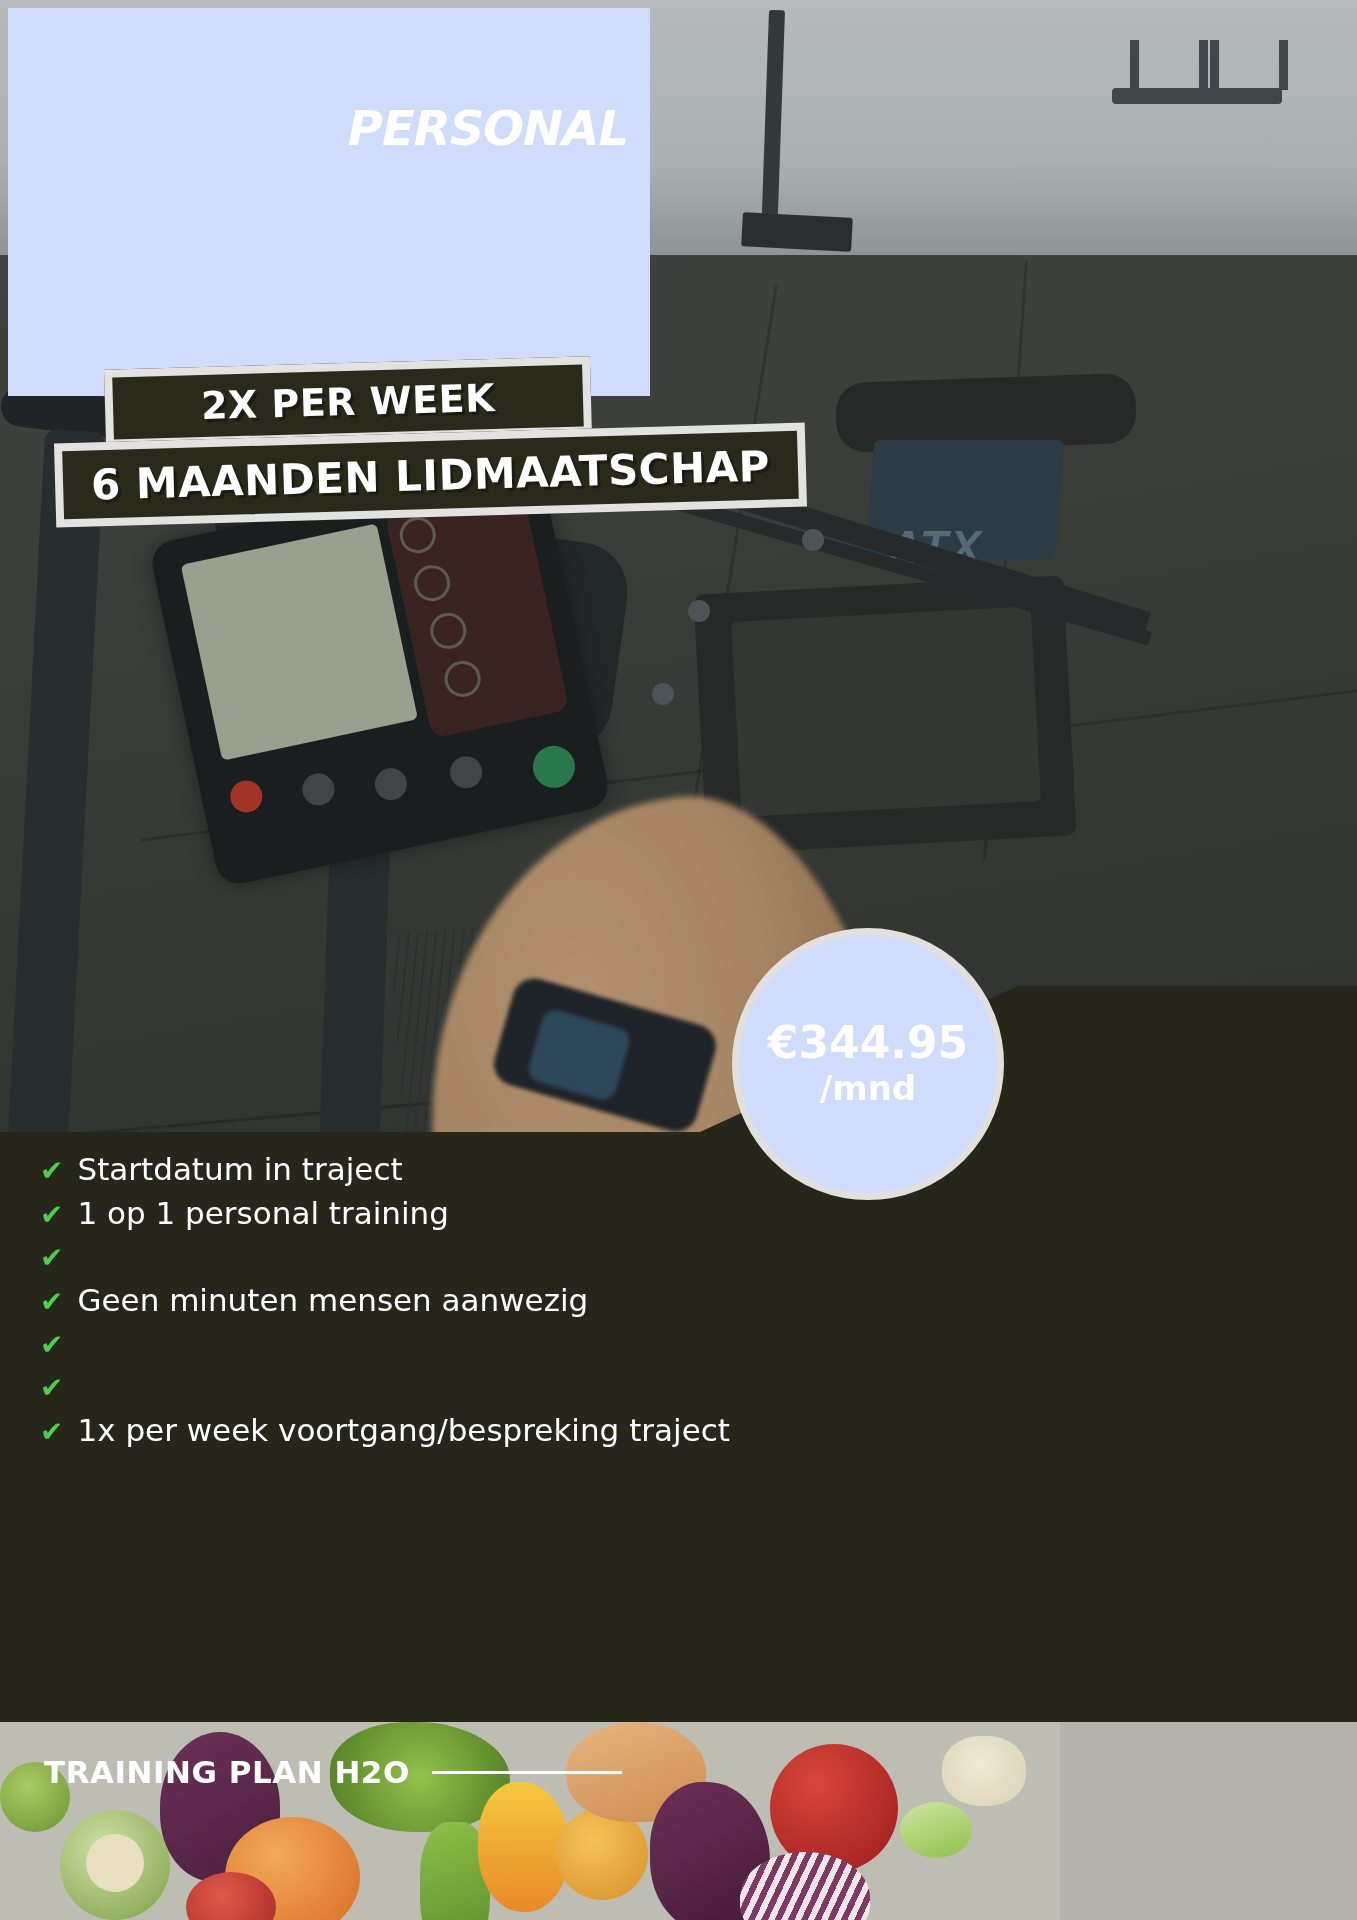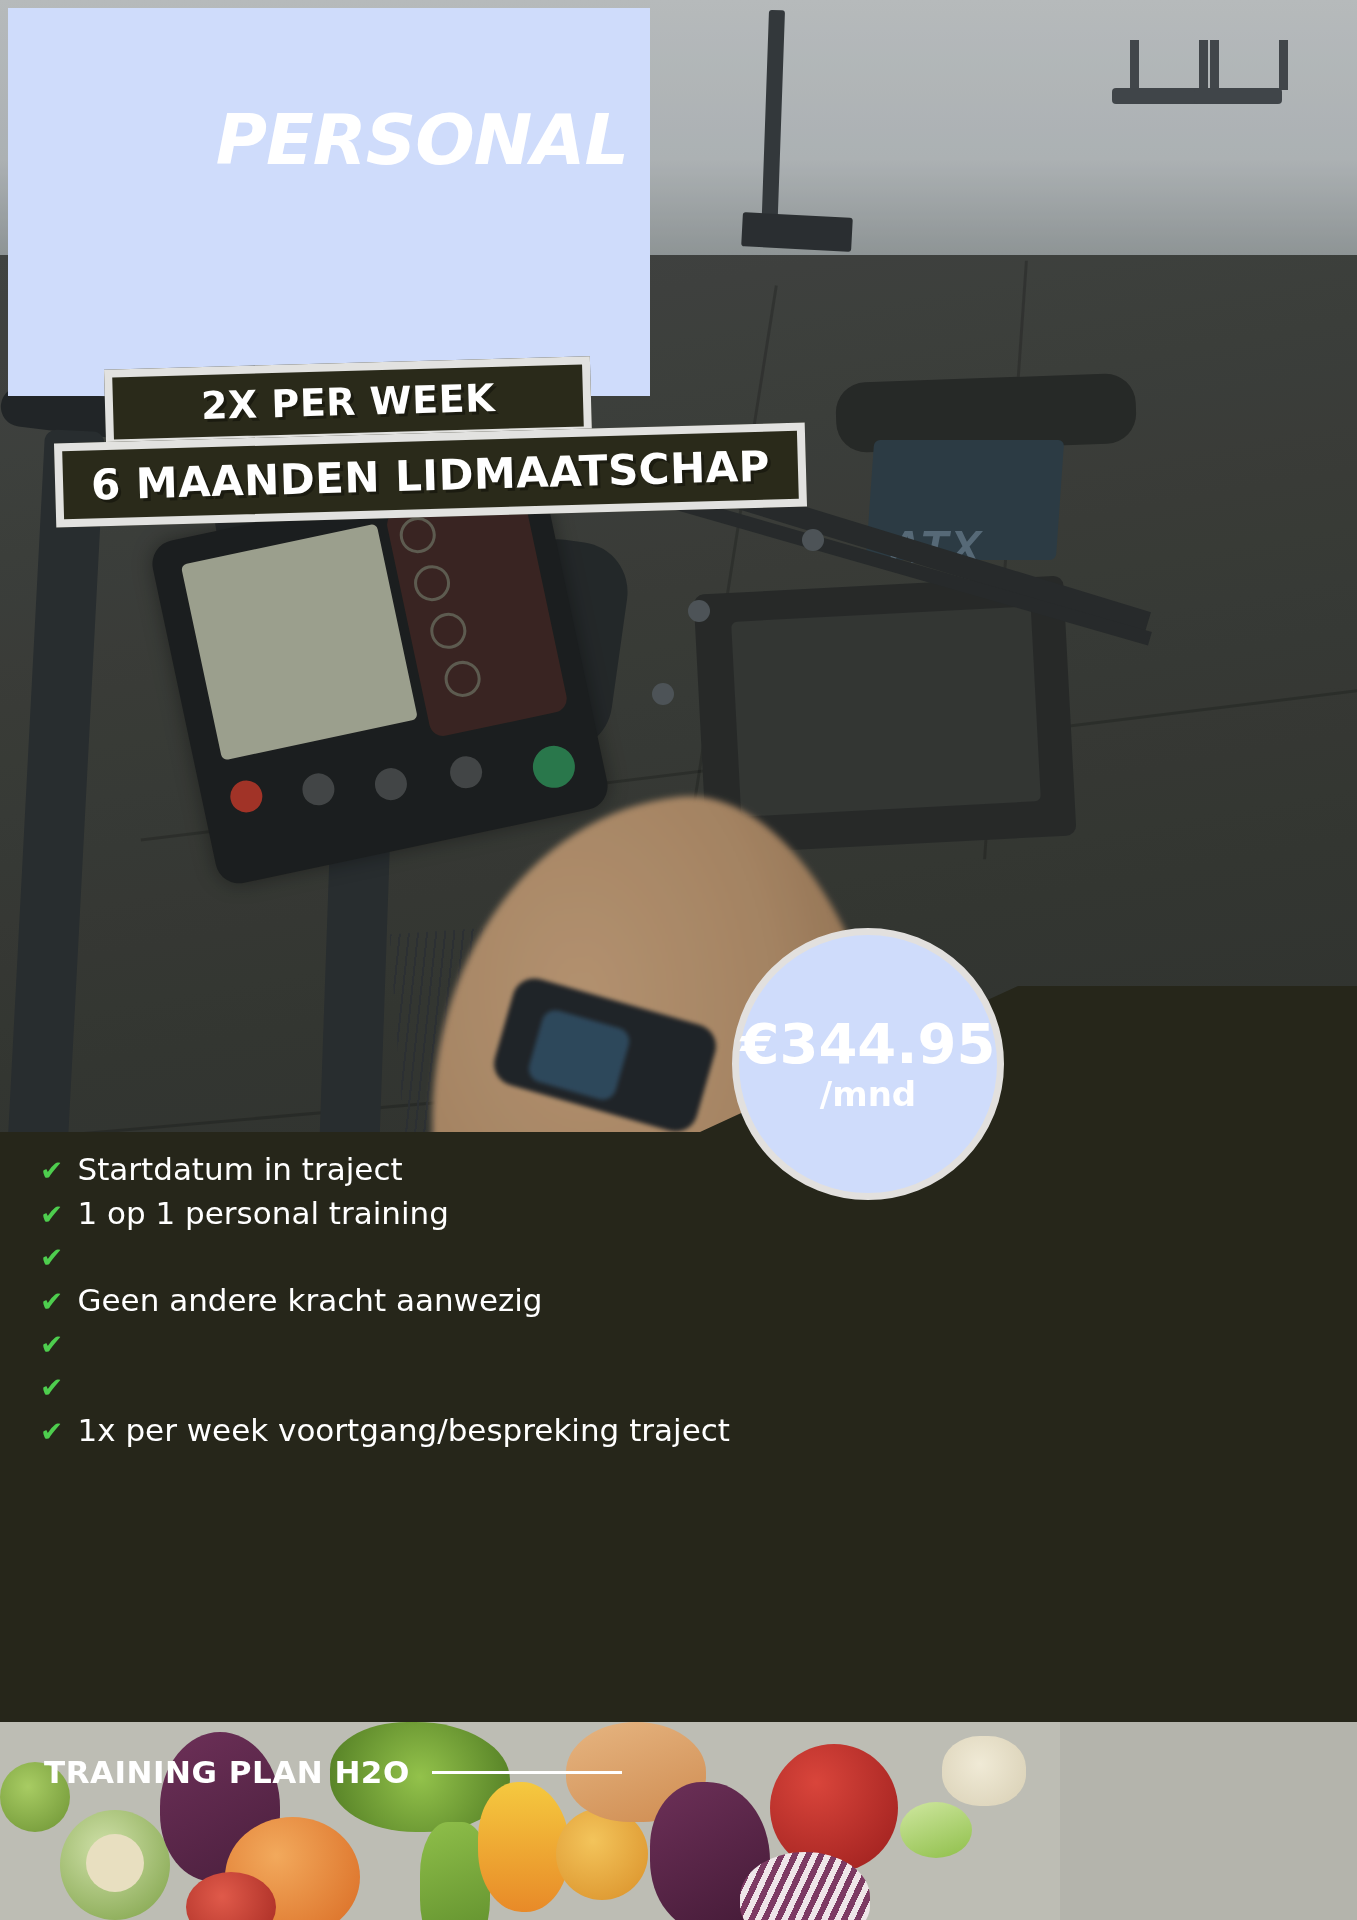--- a/index.html
+++ b/index.html
@@ -79,35 +79,35 @@
   .wheel{position:absolute;left:400px;top:930px;width:120px;height:300px;background:
     repeating-linear-gradient(100deg,#30343a 0 2px,transparent 2px 9px);transform:rotate(-4deg);opacity:.9;}
   .redstrip{position:absolute;left:452px;top:1040px;width:28px;height:130px;background:#7b2a23;transform:rotate(-7deg);filter:blur(1px);opacity:.8;}
 
   .photo-dim{position:absolute;inset:0;background:rgba(20,25,22,.18);}
 
   
   .head-panel{position:absolute;left:8px;top:8px;width:642px;height:388px;background:#cfdcfb;}
   .head-title{position:absolute;left:0;top:96px;width:620px;text-align:right;
     color:#ffffff;font-family:"DejaVu Sans","Liberation Sans",sans-serif;
-    font-weight:bold;font-style:italic;font-size:70px;line-height:1.03;letter-spacing:-1px;}
+    font-weight:bold;font-style:italic;font-size:48px;line-height:1.03;letter-spacing:-1px;}
 
   
   .badge{position:absolute;background:#2a2a1a;border:8px solid #e2e2e0;
     color:#ffffff;font-weight:bold;font-family:"DejaVu Sans","Liberation Sans",sans-serif;
     display:flex;align-items:center;justify-content:center;
     text-shadow:3px 3px 0 rgba(0,0,0,.35);letter-spacing:.5px;}
   .badge-1{left:105px;top:363px;width:470px;height:62px;font-size:38px;transform:rotate(-1.6deg);}
   .badge-2{left:55px;top:433px;width:735px;height:68px;font-size:42px;transform:rotate(-1.6deg);}
 
   
   .price-circle{position:absolute;left:732px;top:928px;width:258px;height:258px;border-radius:50%;
     background:#cfdcfb;border:7px solid #e2e0de;display:flex;flex-direction:column;
     align-items:center;justify-content:center;color:#ffffff;}
-  .price-main{font-size:56px;font-weight:bold;line-height:1.1;}
+  .price-main{font-size:44px;font-weight:bold;line-height:1.1;}
   .price-sub{font-size:34px;font-weight:bold;line-height:1.2;}
   .feat-clip{position:absolute;left:0;top:986px;width:1357px;height:736px;background:#26261a;
     clip-path:polygon(0 146px, 700px 146px, 1018px 0, 1357px 0, 1357px 736px, 0 736px);}
   .feat-list{position:absolute;left:40px;top:1148px;width:1000px;color:#ffffff;}
   .feat-item{display:flex;align-items:baseline;gap:14px;font-size:31px;line-height:43px;
     font-family:"DejaVu Sans","Liberation Sans",sans-serif;}
   .check{color:#4ecd4e;font-size:28px;font-weight:bold;}
 
   
   .footer{position:absolute;left:0;top:1722px;width:1357px;height:198px;background:#b4b4ac;overflow:hidden;}
@@ -208,21 +208,21 @@
     </div>
     <div class="feat-item">
       <span class="check">✔</span>
       <span>1 op 1 personal training</span>
     </div>
     <div class="feat-item">
       <span class="check">✔</span>
     </div>
     <div class="feat-item">
       <span class="check">✔</span>
-      <span>Geen andere kracht aanwezig</span>
+      <span>Geen minuten mensen aanwezig</span>
     </div>
     <div class="feat-item">
       <span class="check">✔</span>
     </div>
     <div class="feat-item">
       <span class="check">✔</span>
     </div>
     <div class="feat-item">
       <span class="check">✔</span>
       <span>1x per week voortgang/bespreking traject</span>

